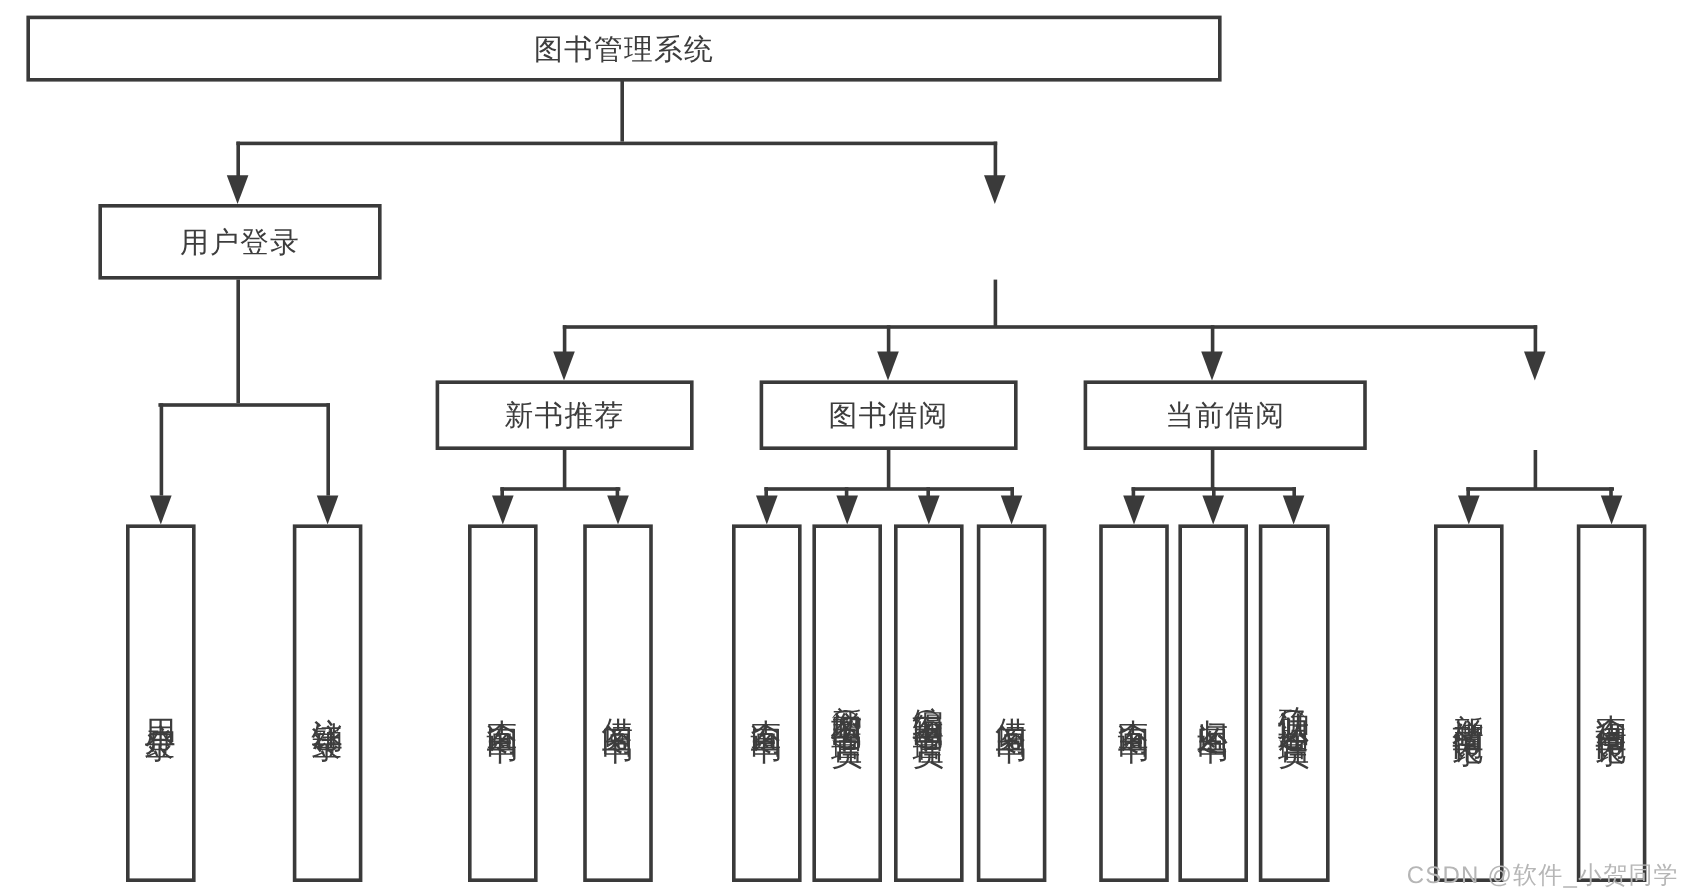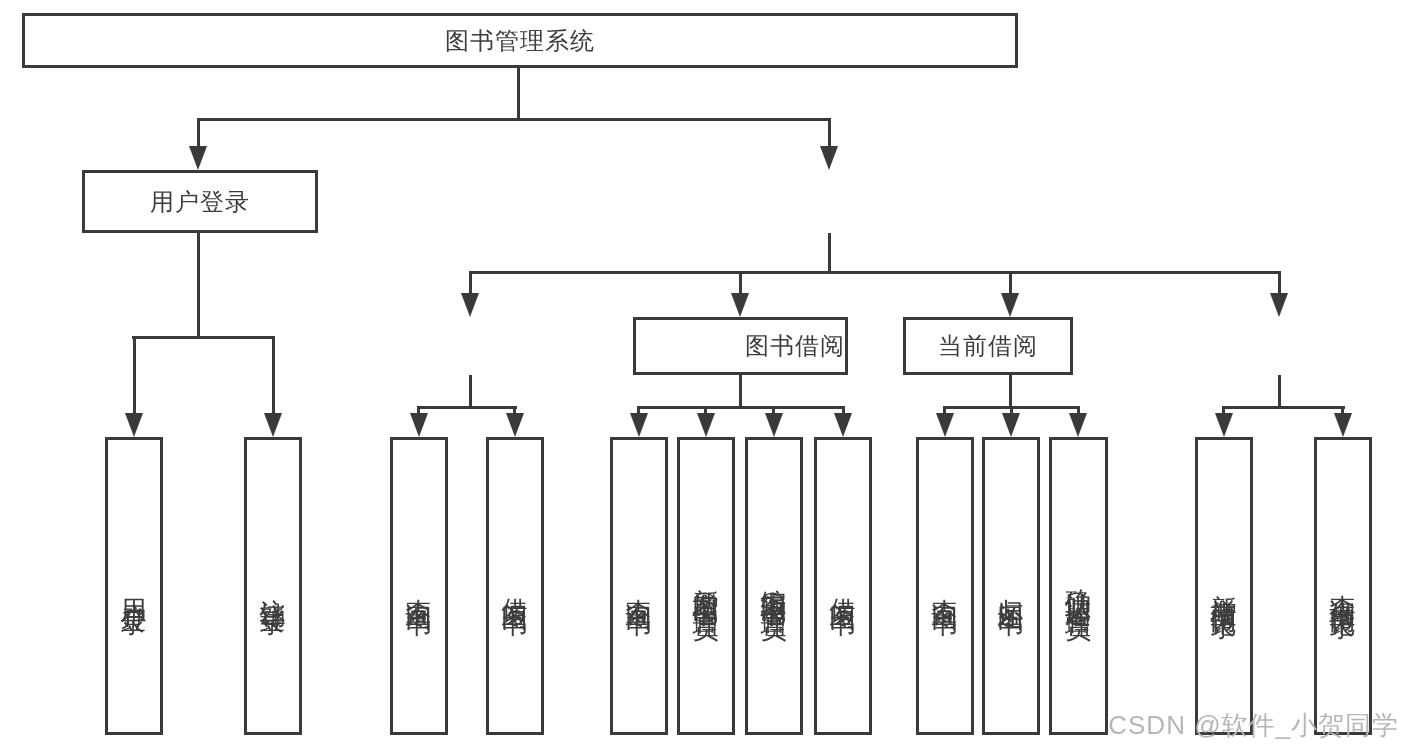--- a/index.html
+++ b/index.html
@@ -39,21 +39,21 @@
   .arrowhead{
     position:absolute;
     width:0;height:0;
     border-left:9px solid transparent;
     border-right:9px solid transparent;
     border-top:24px solid var(--line);
   }
   .watermark{
     position:absolute;
     right:6px;bottom:4px;
-    font-size:26px;
+    font-size:20px;
     color:var(--watermark);
     letter-spacing:1px;
     white-space:nowrap;
   }
 </style>
 </head>
 <body>
 
 <div class="canvas">
 
@@ -83,24 +83,27 @@
   <div class="line" style="left:469px;top:271px;width:812px;height:3px;"></div>
   <div class="line" style="left:469px;top:271px;width:3px;height:24px;"></div>
   <div class="arrowhead" style="left:461px;top:293px;"></div>
   <div class="line" style="left:739px;top:271px;width:3px;height:24px;"></div>
   <div class="arrowhead" style="left:731px;top:293px;"></div>
   <div class="line" style="left:1009px;top:271px;width:3px;height:24px;"></div>
   <div class="arrowhead" style="left:1001px;top:293px;"></div>
   <div class="line" style="left:1278px;top:271px;width:3px;height:24px;"></div>
   <div class="arrowhead" style="left:1270px;top:293px;"></div>
 
-  <div class="box hbox" style="left:633px;top:317px;width:215px;height:58px;justify-content:flex-end;">
+  <div class="box hbox" style="left:363px;top:317px;width:215px;height:58px;">
+    <span>新书推荐</span>
+  </div>
+  <div class="box hbox" style="left:633px;top:317px;width:215px;height:58px;">
     <span>图书借阅</span>
   </div>
-  <div class="box hbox" style="left:903px;top:317px;width:170px;height:58px;">
+  <div class="box hbox" style="left:903px;top:317px;width:236px;height:58px;">
     <span>当前借阅</span>
   </div>
 
   <div class="line" style="left:469px;top:375px;width:3px;height:33px;"></div>
   <div class="line" style="left:417px;top:406px;width:100px;height:3px;"></div>
   <div class="line" style="left:417px;top:406px;width:3px;height:11px;"></div>
   <div class="arrowhead" style="left:410px;top:413px;"></div>
   <div class="line" style="left:513px;top:406px;width:3px;height:11px;"></div>
   <div class="arrowhead" style="left:506px;top:413px;"></div>
 

